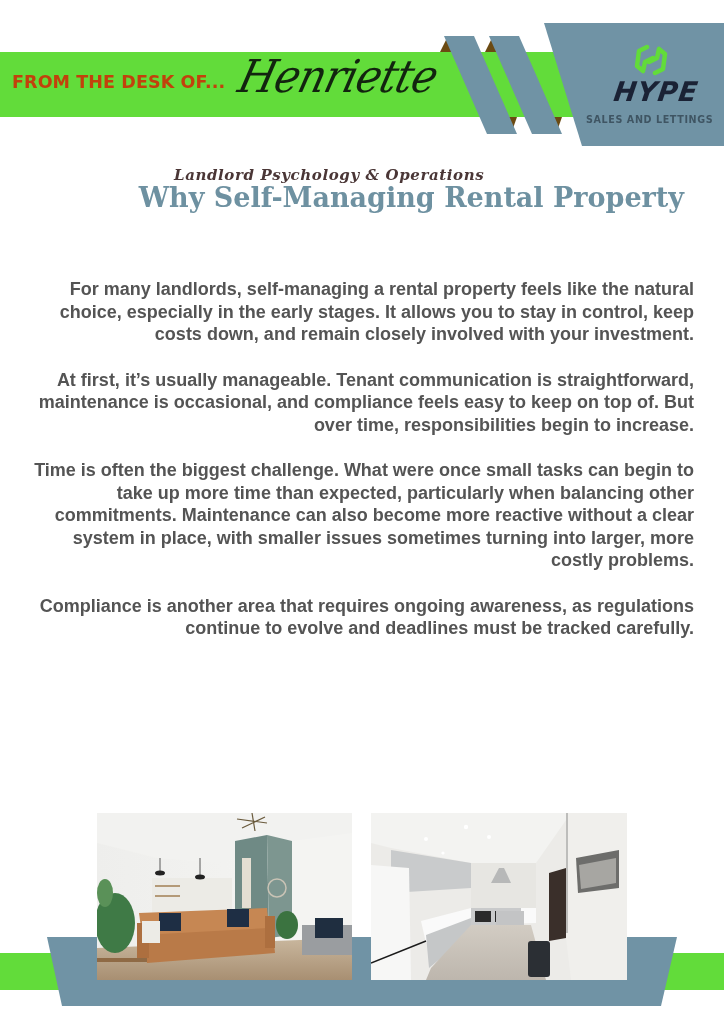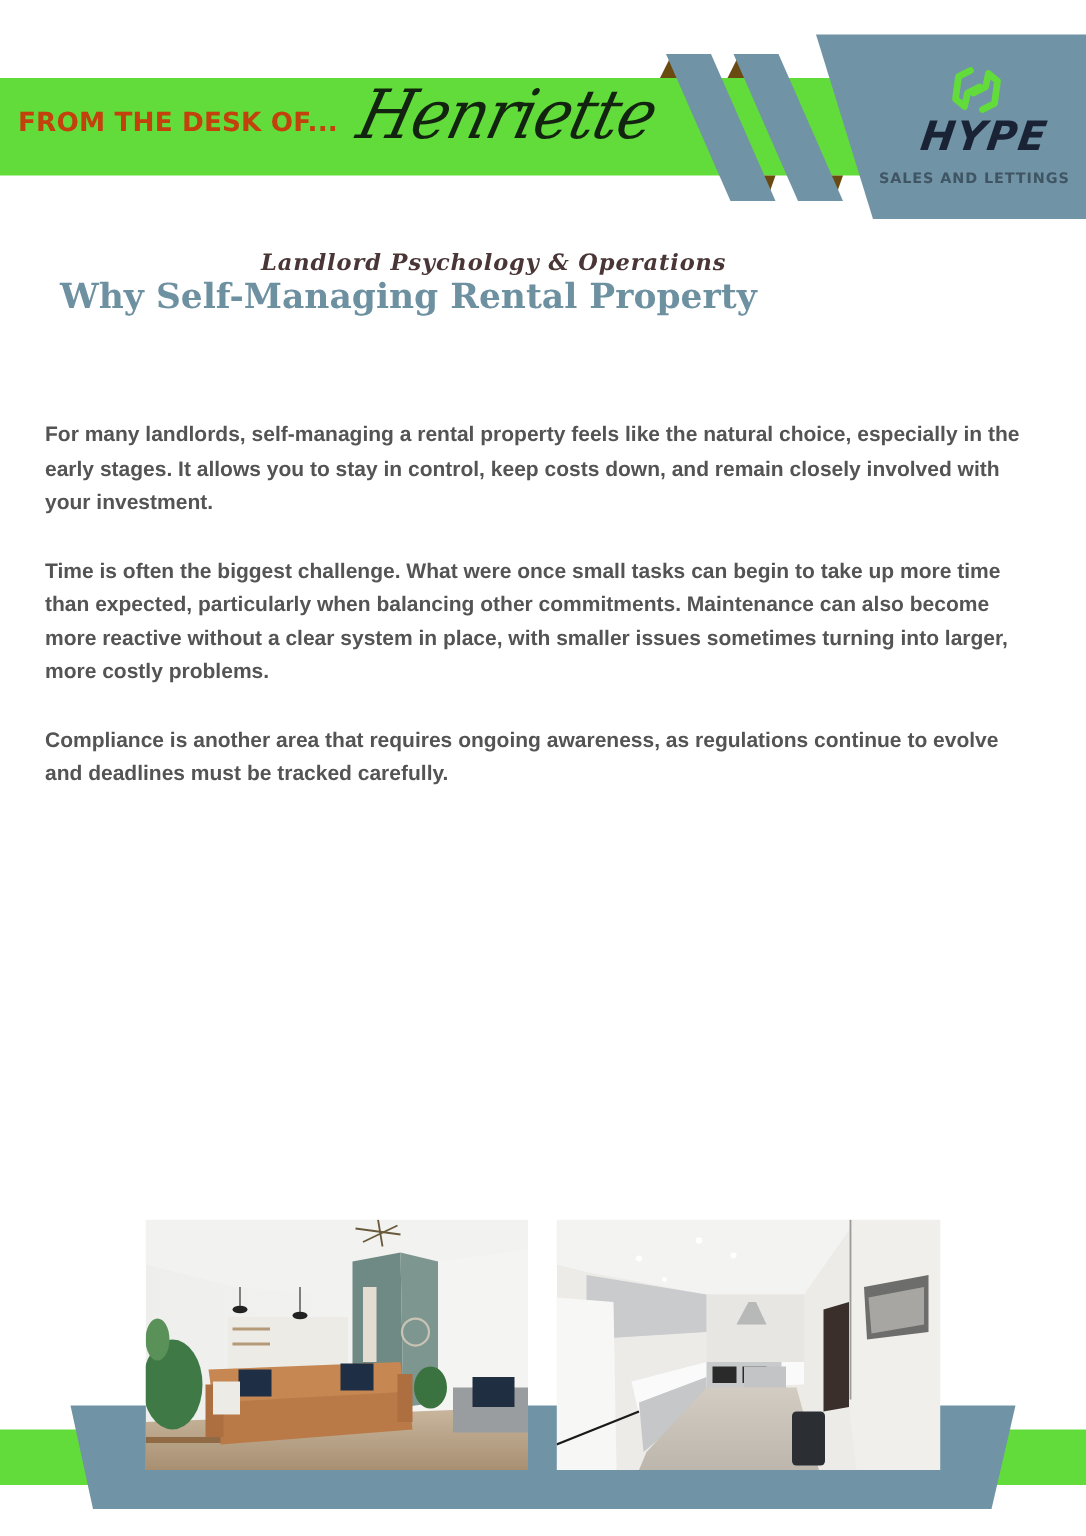--- a/index.html
+++ b/index.html
@@ -42,30 +42,30 @@
     transform: skewX(-8deg);
   }
   .logo-tag {
     left: 586px; top: 114px; width: 134px; text-align: left;
     font-family: "DejaVu Sans", sans-serif; font-weight: bold;
     font-size: 9.6px; letter-spacing: 0.6px; color: #3f5563;
   }
 
   
   .title {
-    left: 40px; top: 174px; width: 644px; text-align: left;
+    left: 40px; top: 174px; width: 644px; text-align: right;
     font-family: "DejaVu Serif", serif; font-weight: bold;
-    font-size: 23px; line-height: 48px; color: #6e91a1;
+    font-size: 27px; line-height: 48px; color: #6e91a1;
   }
 
   
   .body {
-    left: 30px; top: 278px; width: 664px; text-align: left;
+    left: 30px; top: 278px; width: 664px; text-align: right;
     font-family: "Liberation Sans", sans-serif; font-weight: bold;
-    font-size: 14px; line-height: 22.5px; color: #545454;
+    font-size: 18px; line-height: 22.5px; color: #545454;
   }
   .body p { margin: 0 0 23px 0; }
 
   
   .footer-svg { left: 0; top: 0; }
 
   .photo {
     position: absolute; overflow: hidden;
   }
   .photo-living { left: 97px; top: 813px; width: 255px; height: 167px; }
@@ -102,20 +102,21 @@
 </svg>
 <div class="abs logo-word">HYPE</div>
 <div class="abs logo-tag">SALES AND LETTINGS</div>
 
 <div class="abs title">
   <div>Why Self-Managing Rental Property</div>
 </div>
 
 <div class="abs body">
   <p>For many landlords, self-managing a rental property feels like the natural choice, especially in the early stages. It allows you to stay in control, keep costs down, and remain closely involved with your investment.</p>
+  <p>At first, it’s usually manageable. Tenant communication is straightforward, maintenance is occasional, and compliance feels easy to keep on top of. But over time, responsibilities begin to increase.</p>
   <p>Time is often the biggest challenge. What were once small tasks can begin to take up more time than expected, particularly when balancing other commitments. Maintenance can also become more reactive without a clear system in place, with smaller issues sometimes turning into larger, more costly problems.</p>
   <p>Compliance is another area that requires ongoing awareness, as regulations continue to evolve and deadlines must be tracked carefully.</p>
 </div>
 
 <svg class="abs footer-svg" width="724" height="1024" style="pointer-events:none">
   <rect x="0" y="953" width="60" height="37" fill="#62dc3a"></rect>
   <polygon points="665,953 724,953 724,990 660,990" fill="#62dc3a"></polygon>
   <polygon points="47,937 677,937 661,1006 62,1006" fill="#7093a5"></polygon>
 </svg>
 

